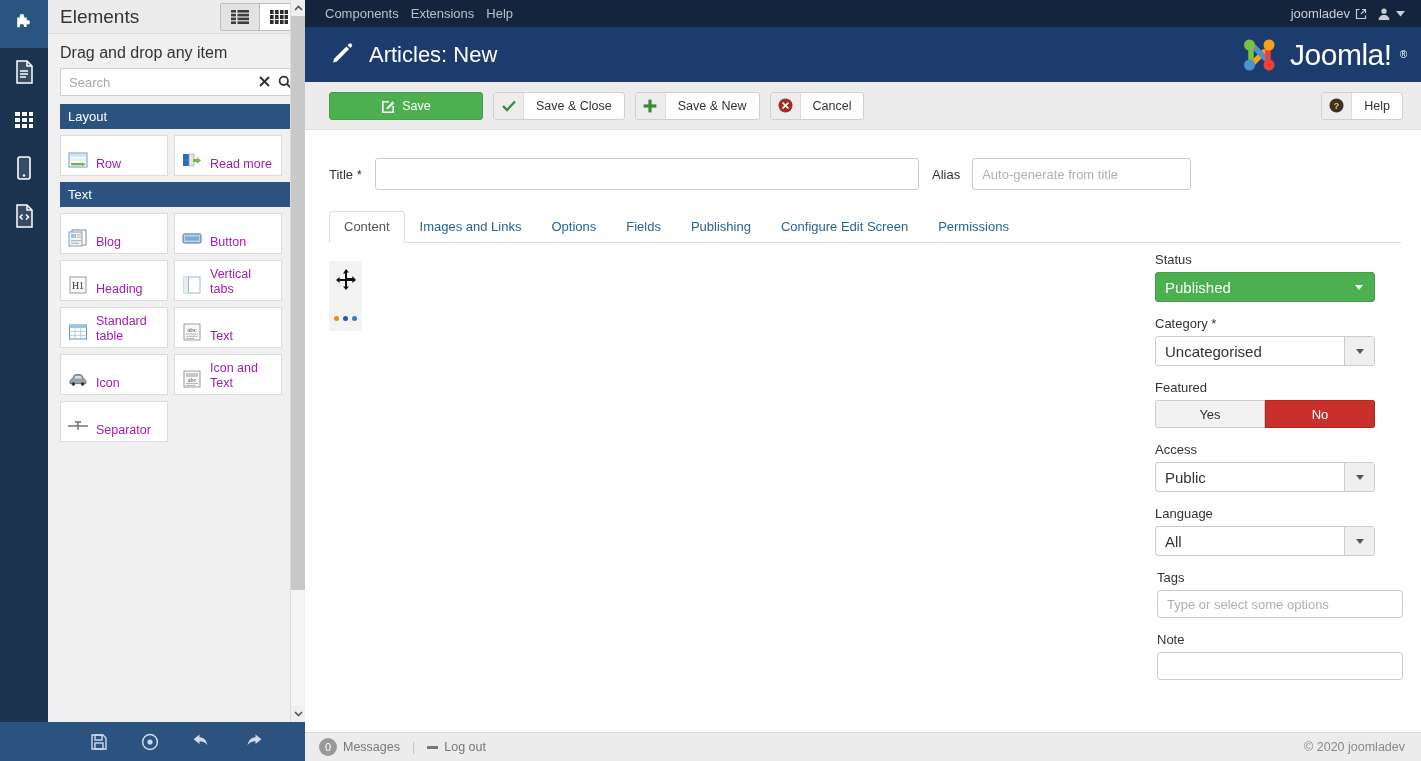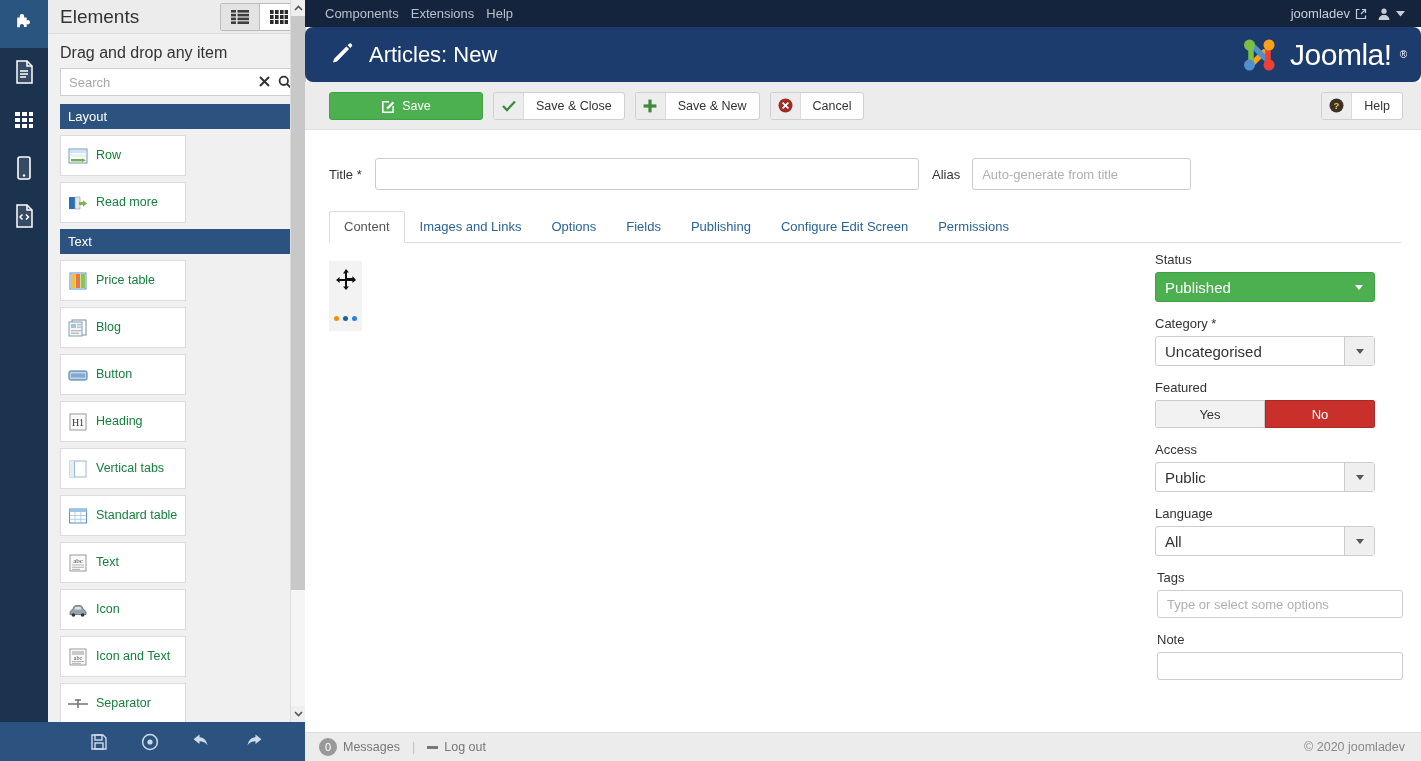--- a/index.html
+++ b/index.html
@@ -63,24 +63,24 @@
   .search-input::placeholder { color: #a8a8a8; }
   .search-clear { padding: 0 6px; color: #333; font-size: 13px; cursor: pointer; line-height: 1; }
   .search-go { padding: 0 8px 0 2px; cursor: pointer; display:flex; align-items:center; }
 
   .group-head {
     background: #2c5380; color: #fff; font-size: 13px;
     padding: 5px 8px; margin: 0 6px 6px 6px;
   }
   .tiles { display: flex; flex-wrap: wrap; gap: 6px; margin: 0 6px 6px 6px; }
   .tile {
-    width: 126px; min-height: 41px;
+    width: 108px; min-height: 41px;
     background: #fff; border: 1px solid #dcdcdc;
-    display: flex; align-items: center; gap: 7px;
-    padding: 4px 6px; font-size: 12.5px; color: #15803d;
+    display: flex; align-items: flex-end; gap: 7px;
+    padding: 4px 6px; font-size: 12.5px; color: #a21caf;
     cursor: move;
   }
   .tile .tlabel { line-height: 1.15; }
   .ticon { width: 22px; height: 22px; flex: 0 0 22px; }
 
   
   .pscroll {
     position: absolute; left: 290px; top: 0; width: 15px; height: 722px;
     background: #f0f0f0; border-left: 1px solid #dcdcdc;
   }
@@ -103,21 +103,21 @@
   .topmenu span { color: #b9c0ca; cursor: pointer; }
   .topright {
     margin-left: auto; display: flex; align-items: center; gap: 10px;
     padding-right: 16px; color: #c9ced6; font-size: 13px;
   }
   .user-chip { display: flex; align-items: center; gap: 5px; cursor: pointer; }
 
   .titlebar {
     position: absolute; left: 305px; top: 27px; right: 0; height: 55px;
     background: #1d3c6e;
-    display: flex; align-items: center; padding: 0 14px 0 24px; border-radius: 8px;
+    display: flex; align-items: center; padding: 0 14px 0 24px;
   }
   .titlebar .pagetitle {
     color: #fff; font-size: 22px; font-weight: normal; margin-left: 14px;
   }
   .brand { margin-left: auto; display: flex; align-items: center; gap: 8px; }
   .brand-text { color: #fff; font-size: 30px; letter-spacing: -0.5px; }
   .brand-reg { font-size: 10px; vertical-align: super; }
 
   
   .toolbar {
@@ -375,31 +375,20 @@
                 <path d="M12 10h5v3h-5z" fill="#7ab648"></path>
                 <path d="M16 8.3l4 3.2-4 3.2z" fill="#7ab648"></path>
               </svg>
           </span>
           <span class="tlabel">Read more</span>
         </div>
       </div>
 
       <div class="group-head">Text</div>
       <div class="tiles">
-        <div class="tile">
-          <span class="ticon">
-            <svg width="22" height="22" viewBox="0 0 22 22">
-                <rect x="3" y="3" width="16" height="16" fill="#fff" stroke="#5b8fc0"></rect>
-                <rect x="4" y="4" width="4" height="14" fill="#f0c040"></rect>
-                <rect x="8.5" y="4" width="4.5" height="14" fill="#e8754c"></rect>
-                <rect x="13.5" y="4" width="4.5" height="14" fill="#8ec34f"></rect>
-              </svg>
-          </span>
-          <span class="tlabel">Price table</span>
-        </div>
         <div class="tile">
           <span class="ticon">
             <svg width="22" height="22" viewBox="0 0 22 22">
                 <rect x="5" y="3" width="14" height="15" fill="#fff" stroke="#888"></rect>
                 <rect x="2" y="5" width="13" height="14" fill="#f4f4f4" stroke="#7d9fc0"></rect>
                 <rect x="4" y="7" width="5" height="4" fill="#9ec3e0"></rect>
                 <rect x="10" y="7" width="4" height="1.3" fill="#bbb"></rect>
                 <rect x="10" y="9.5" width="4" height="1.3" fill="#bbb"></rect>
                 <rect x="4" y="13" width="10" height="1.3" fill="#bbb"></rect>
                 <rect x="4" y="15.6" width="8" height="1.3" fill="#bbb"></rect>

